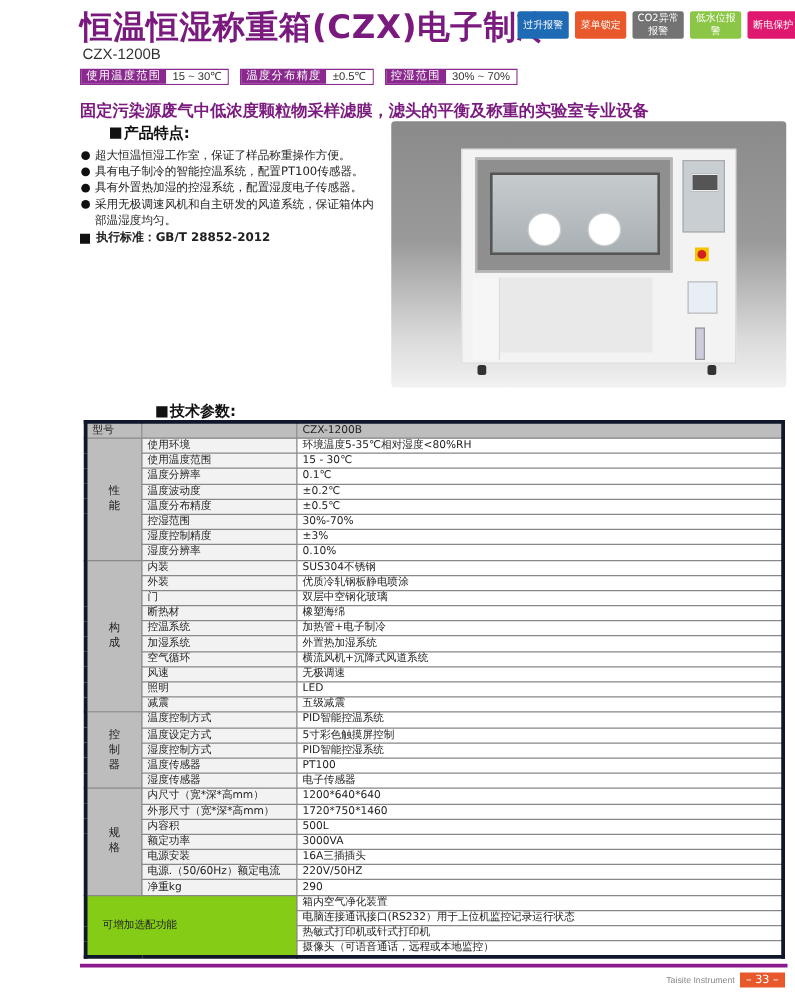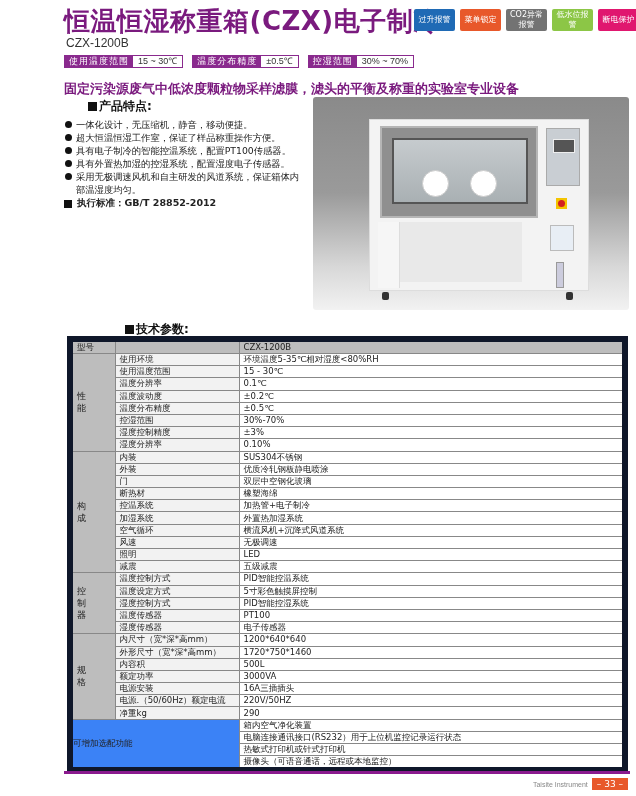--- a/index.html
+++ b/index.html
@@ -40,25 +40,25 @@
   .base-open { position: absolute; left: 30px; top: 102px; width: 122px; height: 60px; background: #e9e9e9; }
   .side-l { position: absolute; left: 8px; top: 102px; width: 22px; height: 66px; background: #f6f6f6; border-right: 1px solid #ddd; }
   .tank { position: absolute; left: 180px; top: 105px; width: 24px; height: 26px; background: #e8eef5; border: 1px solid #bbb; }
   .gauge { position: absolute; left: 186px; top: 142px; width: 8px; height: 26px; background: #ccd; border: 1px solid #999; }
   .wheel { position: absolute; top: 172px; width: 7px; height: 8px; background: #333; border-radius: 2px; }
 
   .tech-h { position: absolute; left: 56px; top: 321px; margin-left: 45px; }
   table.tech { position: absolute; left: 67px; top: 336px; width: 561px; border-collapse: collapse; font-size: 8.5px; color: #222; }
   table.tech td { border: 1px solid #888; height: 12.2px; padding: 0 4px; line-height: 11px; white-space: nowrap; }
   table.tech tr.hdr td { background: #bdbdbd; height: 12px; }
-  table.tech td.grp { background: #bdbdbd; text-align: left; width: 45px; font-size: 9px; line-height: 12px; white-space: normal; }
+  table.tech td.grp { background: #bdbdbd; text-align: center; width: 45px; font-size: 9px; line-height: 12px; white-space: normal; }
   table.tech td.item { background: #f2f2f2; width: 124px; }
   table.tech td.val { background: #fff; font-family: "DejaVu Sans", sans-serif; }
-  table.tech td.opt { background: #3b82f6; padding-left: 0; text-align: left; margin-top: 22px; }
-  table.tech { border: 6px solid #0f172a; }
+  table.tech td.opt { background: #84cc16; padding-left: 12px; text-align: left; margin-top: 22px; }
+  table.tech { border: 3px solid #0f172a; }
 
   .rule { position: absolute; left: 64px; top: 771px; width: 566px; height: 3px; background: #8a1a8e; }
   .footer { position: absolute; right: 8px; top: 778px; display: flex; align-items: center; gap: 4px; justify-content: center; }
   .brand { font-size: 7px; color: #888; font-family: "Liberation Sans", sans-serif; }
   .pageno { background: #e8582a; color: #fff; font-size: 9px; padding: 1px 5px; height: 12px; line-height: 10px; }
 </style>
 </head>
 <body>
 
 <div class="title">恒温恒湿称重箱(CZX)电子制冷</div>
@@ -98,21 +98,20 @@
 </div>
 
 <div class="subtitle">固定污染源废气中低浓度颗粒物采样滤膜，滤头的平衡及称重的实验室专业设备</div>
 
 <div class="features">
   <div class="sec-h">
     <span class="sq"></span>
     <span>产品特点:</span>
   </div>
   <ul class="feat-list">
-    <li>一体化设计，无压缩机，静音，移动便捷。</li>
     <li>超大恒温恒湿工作室，保证了样品称重操作方便。</li>
     <li>具有电子制冷的智能控温系统，配置PT100传感器。</li>
     <li>具有外置热加湿的控湿系统，配置湿度电子传感器。</li>
     <li>采用无极调速风机和自主研发的风道系统，保证箱体内部温湿度均匀。</li>
   </ul>
   <div class="std">
     <span class="sq"></span>
     <span>执行标准：GB/T 28852-2012</span>
   </div>
 </div>

